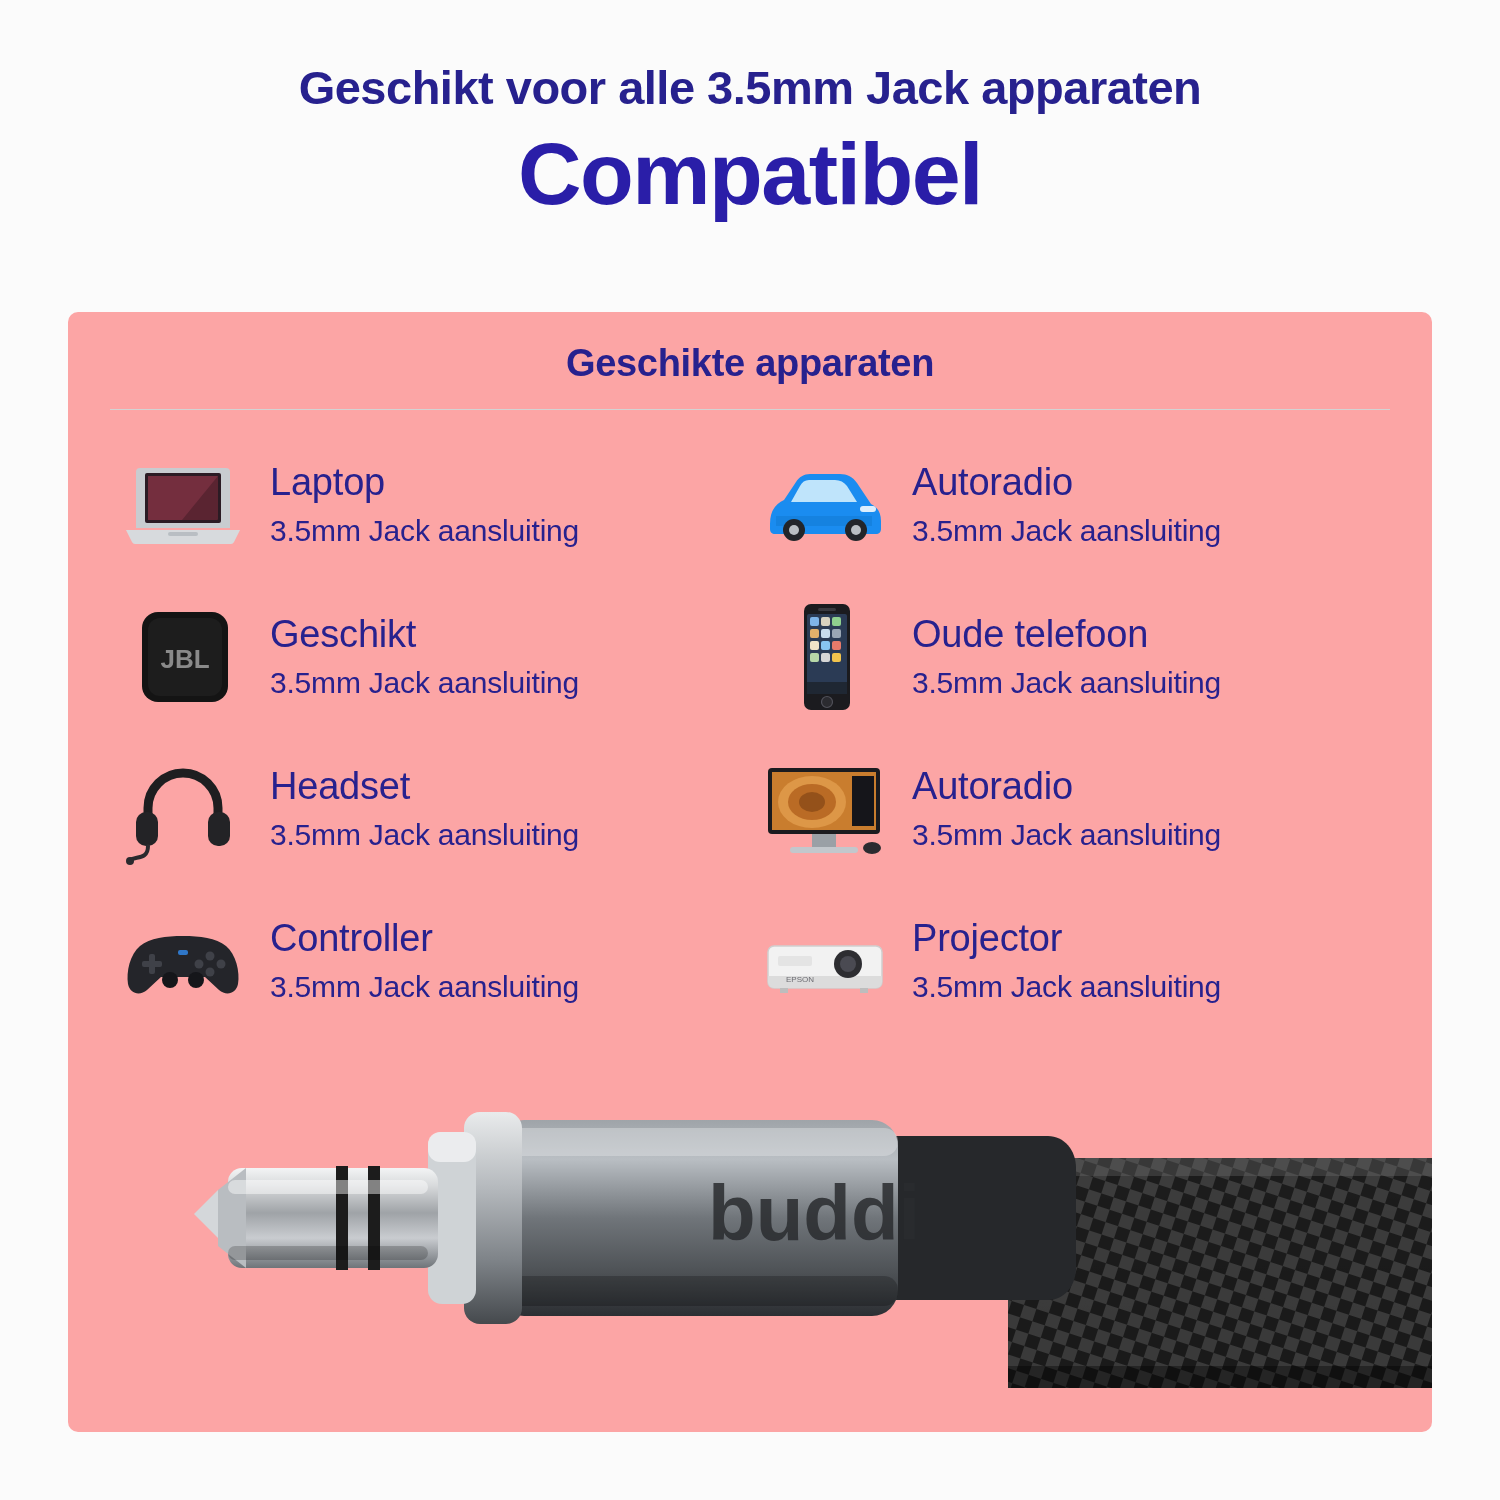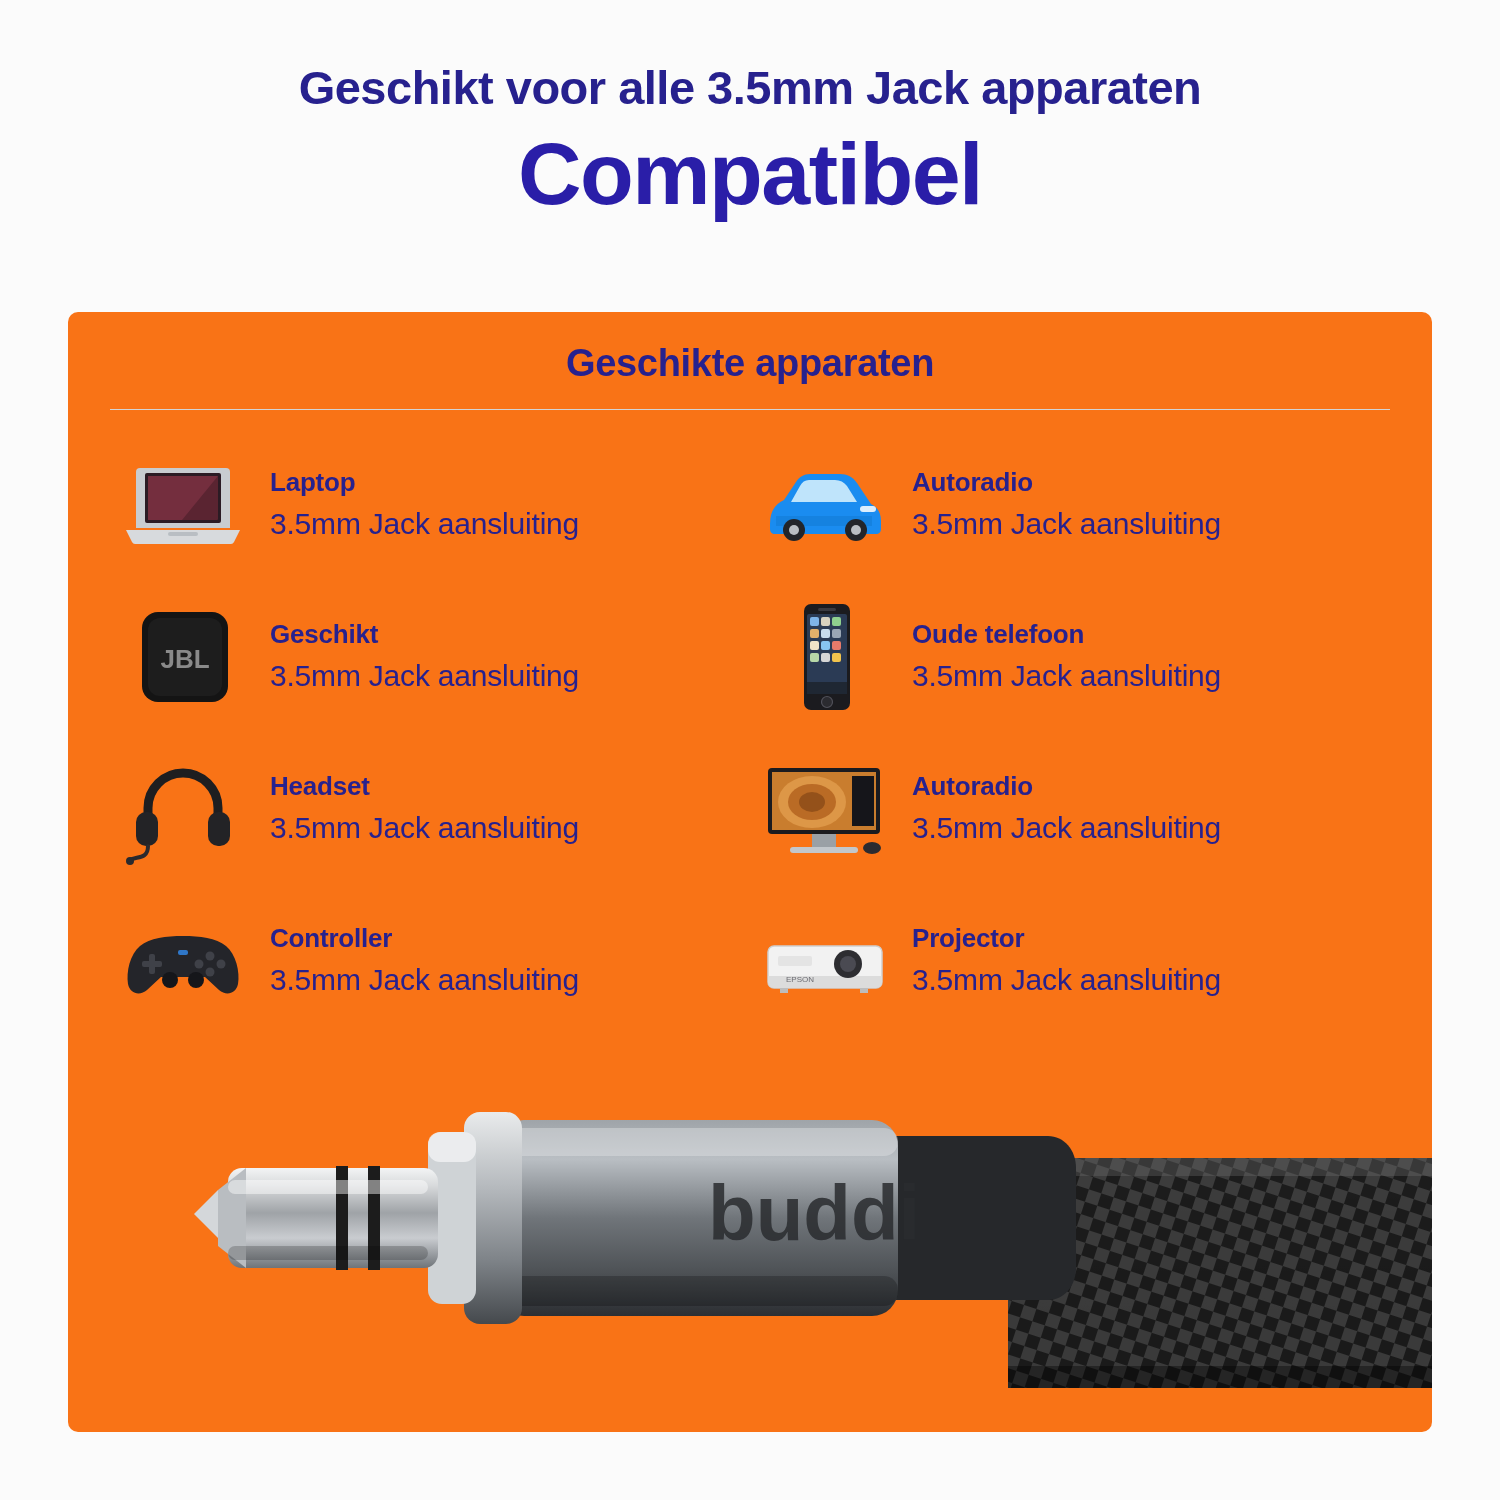--- a/index.html
+++ b/index.html
@@ -41,21 +41,21 @@
     line-height: 1.05;
   }
 
   
   .card {
     position: absolute;
     left: 68px;
     top: 312px;
     width: 1364px;
     height: 1120px;
-    background: #f97316;
+    background: #fca5a5;
     border-radius: 10px;
     overflow: hidden;
   }
   .card-title {
     text-align: center;
     font-size: 38px;
     font-weight: 700;
     color: #27218e;
     padding-top: 30px;
     letter-spacing: -0.3px;
@@ -87,22 +87,22 @@
     display: flex;
     align-items: center;
     justify-content: center;
   }
   .device .text {
     display: flex;
     flex-direction: column;
     justify-content: center;
   }
   .device .name {
-    font-size: 26px;
-    font-weight: 700;
+    font-size: 38px;
+    font-weight: 400;
     color: #27218e;
     line-height: 1.3;
     letter-spacing: -0.2px;
   }
   .device .desc {
     font-size: 30px;
     font-weight: 400;
     color: #27218e;
     line-height: 1.35;
     letter-spacing: -0.2px;

